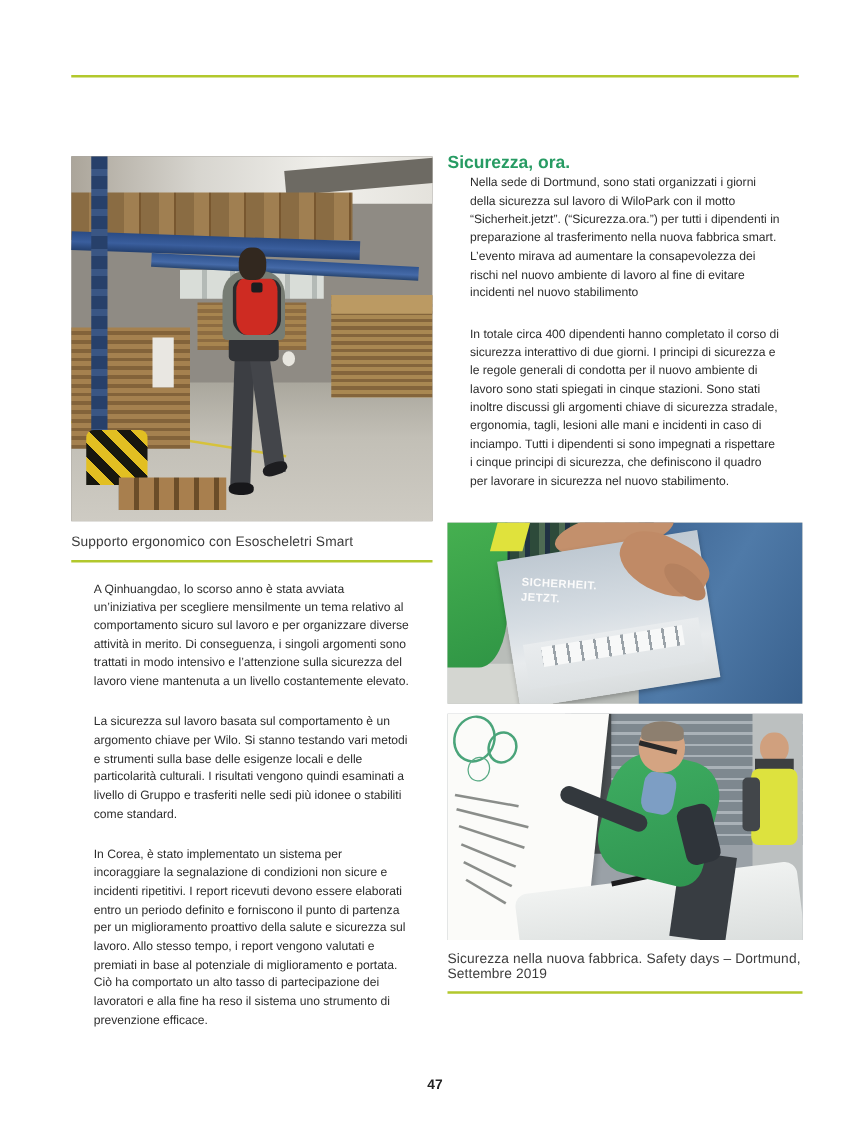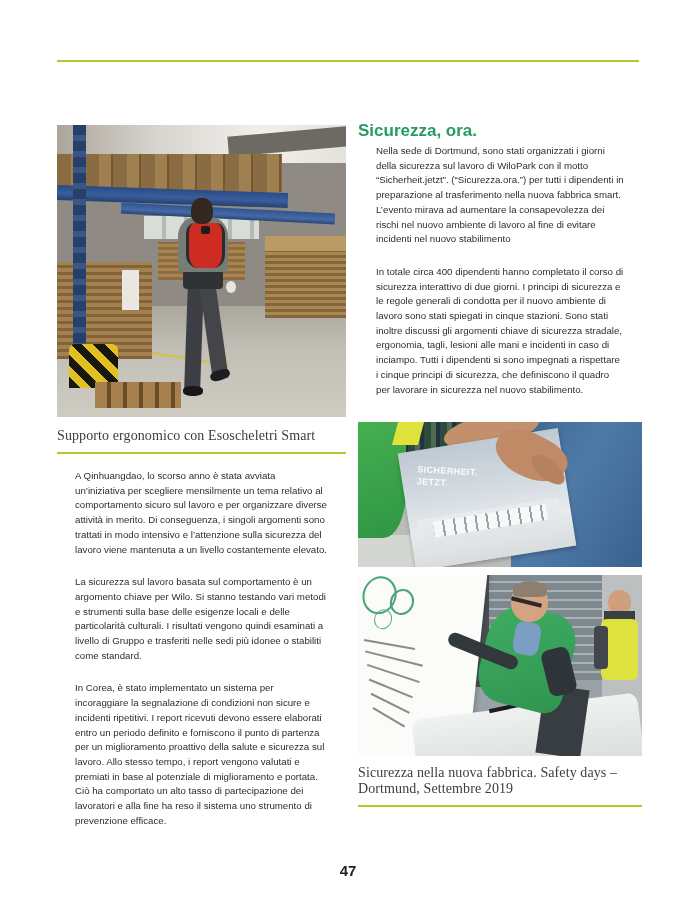--- a/index.html
+++ b/index.html
@@ -4,27 +4,27 @@
 <style>
   html,body{margin:0;padding:0;background:#ffffff;}
   .page{position:relative;width:678px;height:904px;background:#fff;overflow:hidden;
         font-family:"Liberation Sans",sans-serif;color:#2d2d2d;}
   .toprule{position:absolute;left:57px;top:60px;width:582px;height:2px;background:#b2c82c;}
 
   
   .col-left{position:absolute;left:57px;top:125px;width:289px;}
   .col-right{position:absolute;left:358px;top:121px;width:284px;}
 
-  .caption{font-size:14px;color:#3d3d3d;letter-spacing:0.1px;font-family:Liberation Serif, serif;}
+  .caption{font-size:11px;color:#3d3d3d;letter-spacing:0.1px;}
   .caprule{height:2px;background:#b2c82c;}
-  .heading{font-size:17px;font-weight:bold;color:#279b63;}
+  .heading{font-size:14px;font-weight:bold;color:#279b63;}
   .body-par{font-size:9.7px;line-height:14.7px;color:#2d2d2d;margin:18px;text-align:left;}
 
   .pagenum{position:absolute;left:57px;top:862px;width:582px;text-align:center;
-           font-size:15px;font-weight:bold;color:#222;}
+           font-size:11px;font-weight:bold;color:#222;}
 
   
   .photo1{position:relative;width:289px;height:292px;overflow:hidden;background:#8f8b84;}
   .w-ceiling{position:absolute;left:0;top:0;width:100%;height:13%;
              background:linear-gradient(90deg,#aba59a 0%,#d7d5cf 35%,#f0efeb 70%,#e4e2dc 100%);}
   .w-roofbeam{position:absolute;right:-4%;top:2%;width:45%;height:7%;background:#6d6a63;transform:rotate(-5deg);}
   .w-cardboard-top{position:absolute;left:0;top:10%;width:78%;height:13%;
       background:repeating-linear-gradient(90deg,#8a6c43 0 14px,#a07f51 14px 26px,#78572f 26px 28px);}
   .w-beam1{position:absolute;left:0;top:22%;width:80%;height:5%;
       background:linear-gradient(180deg,#2a4b84 0%,#3a5e9d 55%,#24406f 100%);transform:rotate(2deg);}

